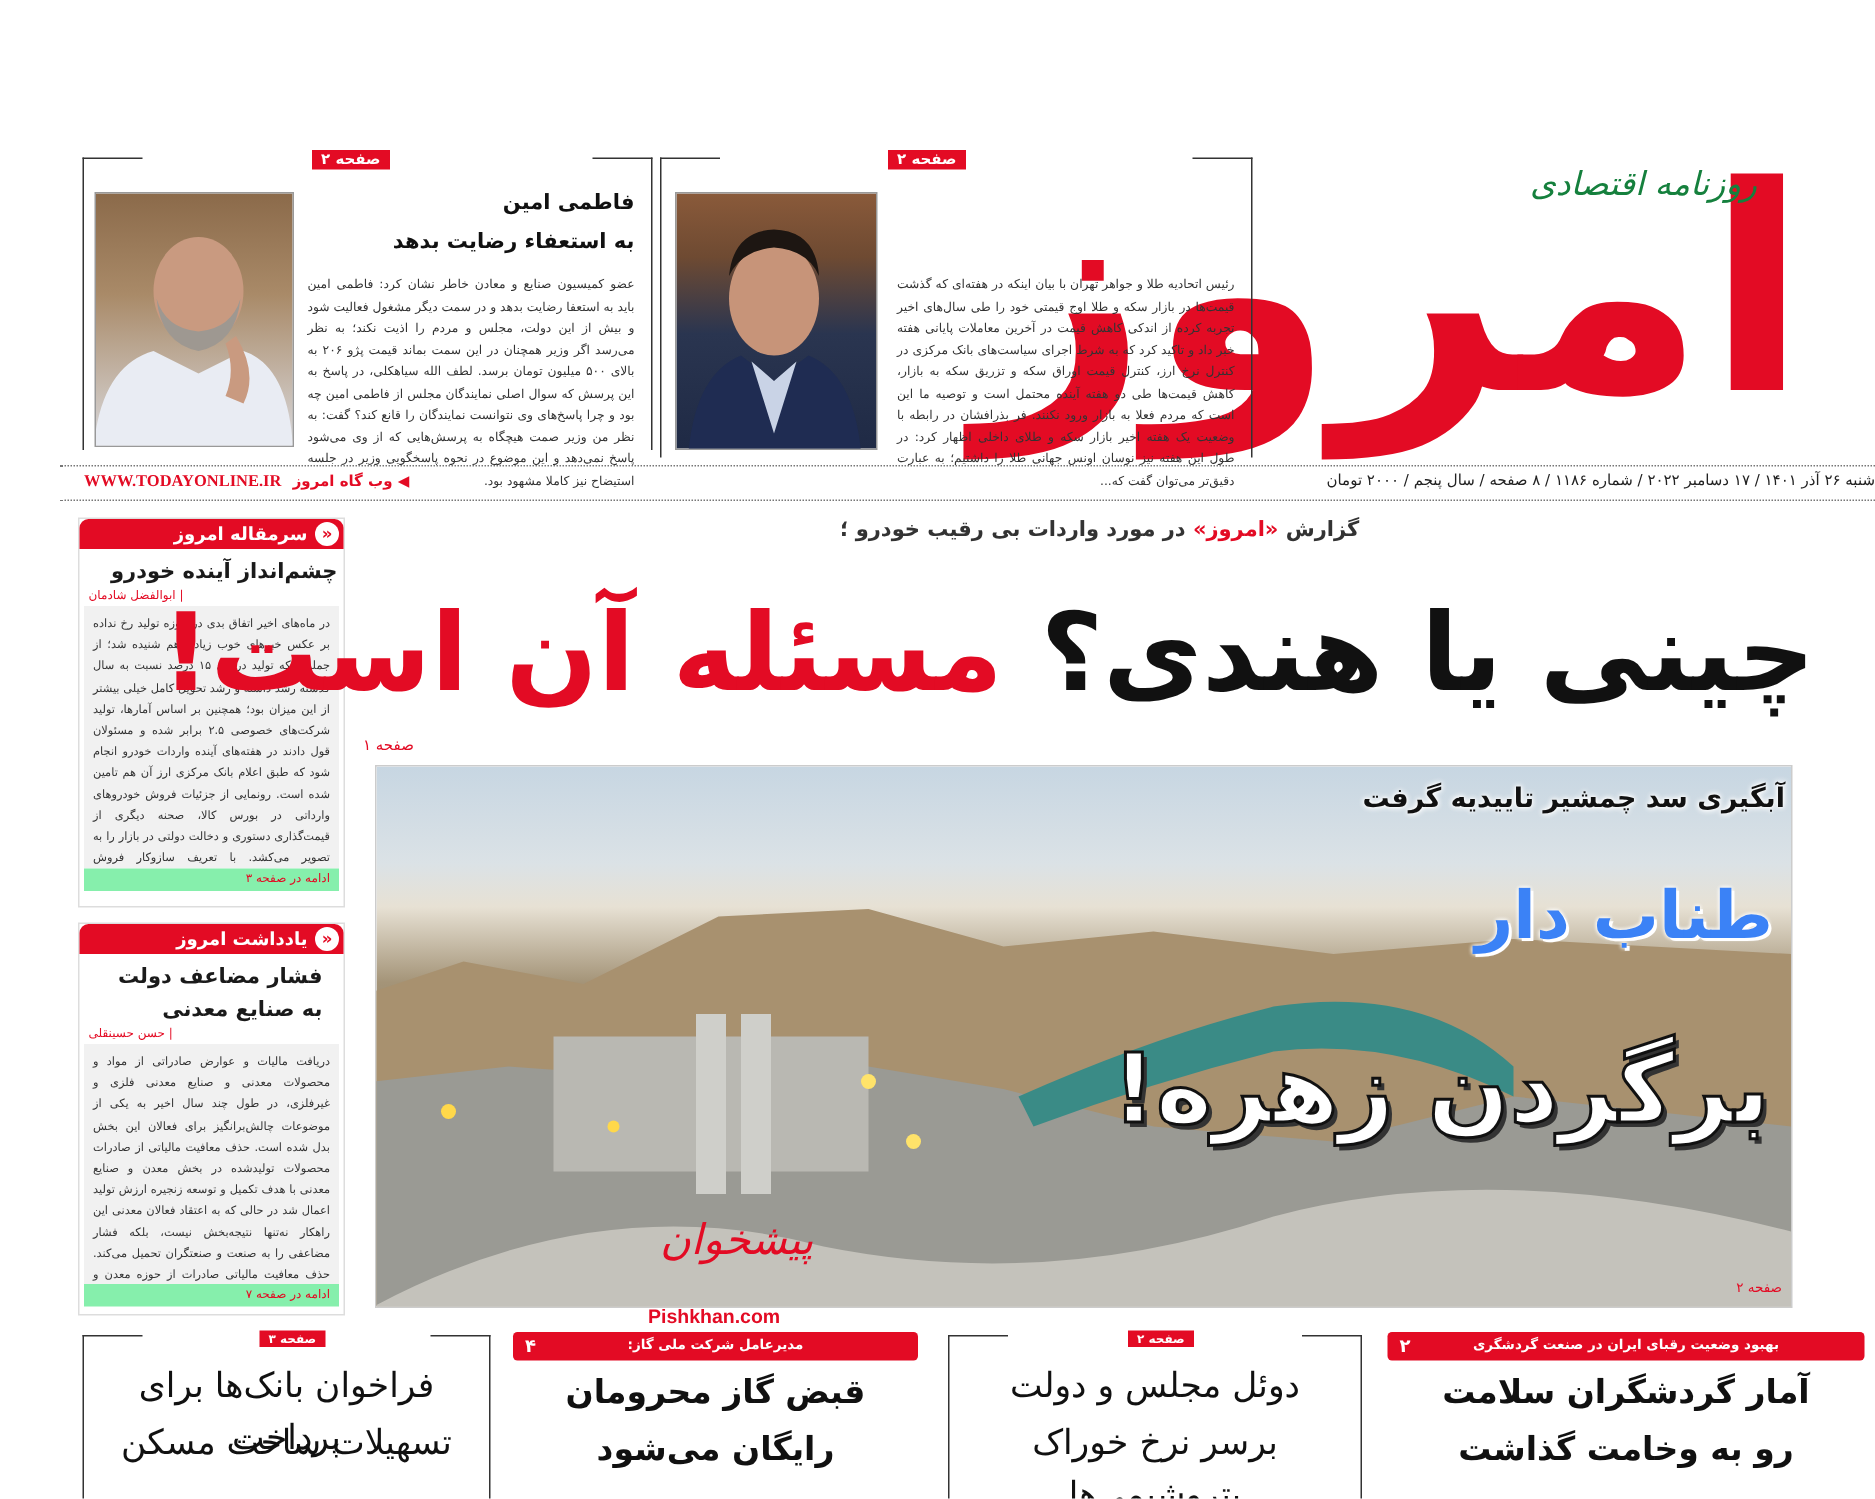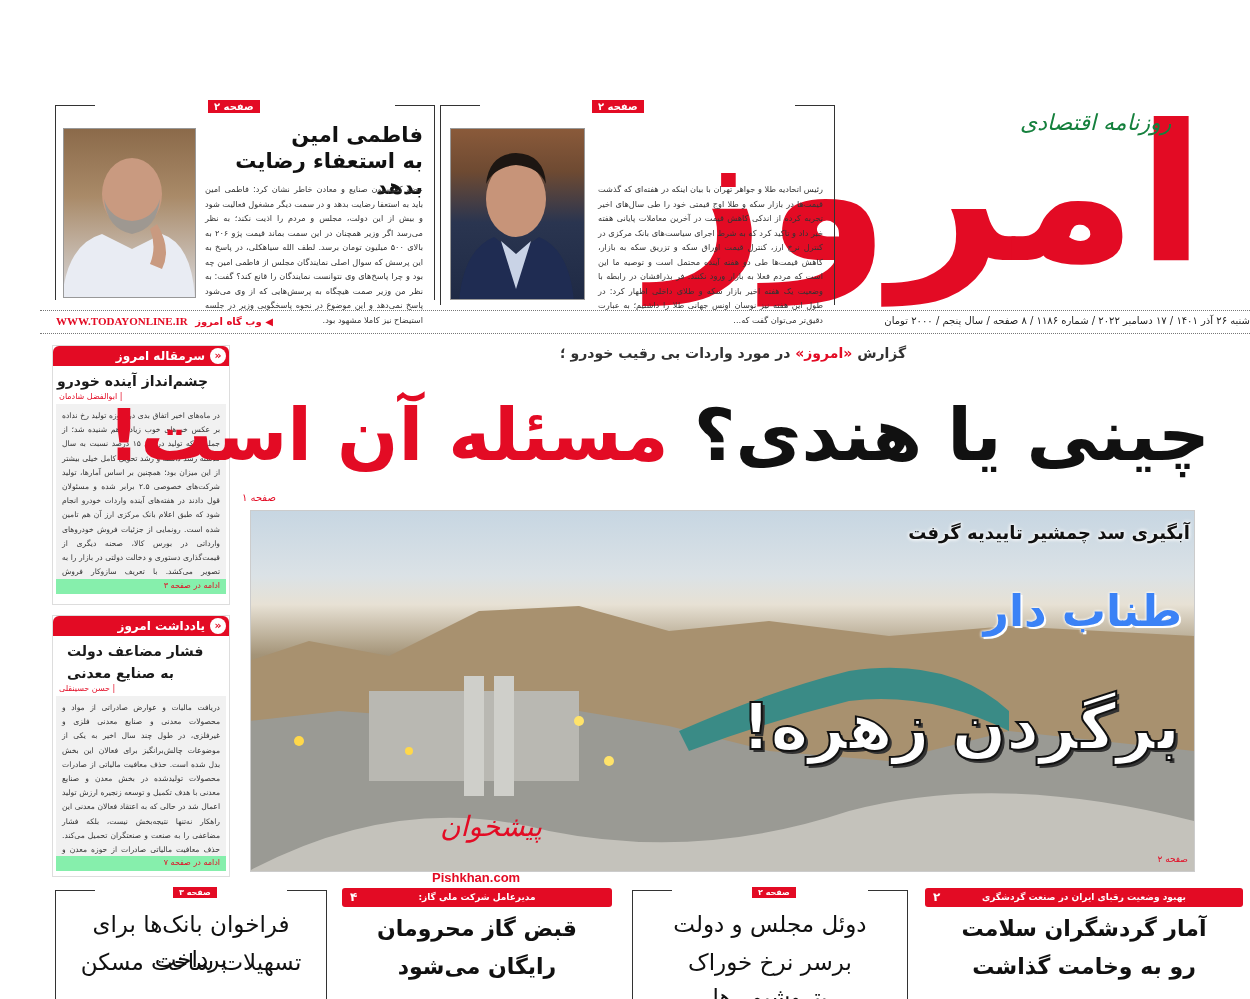--- a/index.html
+++ b/index.html
@@ -12,36 +12,36 @@
   .logo { left: 845px; top: 80px; width: 360px; height: 230px; direction: rtl; }
   .logo-text { position: absolute; right: 0; top: 0; font-family: "DejaVu Sans", sans-serif; font-weight: 900; font-size: 190px; line-height: 230px; color: #e30b24; letter-spacing: -8px; transform: scaleX(1.05); transform-origin: right; }
   .logo-sub { position: absolute; left: 175px; top: 30px; font-family: "DejaVu Serif", serif; font-style: italic; font-size: 22px; color: #15803d; white-space: nowrap; direction: rtl; }
 
   .teaser { top: 100px; height: 205px; }
   .frame-line-l { position:absolute; top:5px; left:0; width:40px; border-top:1px solid #333; }
   .frame-line-r { position:absolute; top:5px; right:0; width:40px; border-top:1px solid #333; }
   .frame-v-l { position:absolute; top:5px; left:0; height:200px; border-left:1px solid #333; }
   .frame-v-r { position:absolute; top:5px; right:0; height:200px; border-right:1px solid #333; }
   .page-tag { position: absolute; top: 0; font-size: 10px; font-weight: bold; padding: 1px 6px; background: #e30b24; color: #fff; }
-  .teaser-title { position: absolute; right: 12px; font-weight: 900; font-size: 21px; line-height: 26px; text-align: right; color: #111; }
+  .teaser-title { position: absolute; right: 12px; font-weight: 900; font-size: 14px; line-height: 26px; text-align: right; color: #111; }
   .teaser-body { position: absolute; right: 12px; font-size: 8.2px; line-height: 14.5px; text-align: justify; color: #333; }
   .photo { position: absolute; border: 1px solid #999; overflow: hidden; }
 
   
   .datebar { left: 40px; top: 310px; width: 1210px; height: 24px; border-top: 1px dotted #777; border-bottom: 1px dotted #777; }
   .datebar .date { position: absolute; right: 0; top: 4px; font-size: 10px; color: #222; white-space: nowrap; }
   .datebar .site { position: absolute; left: 16px; top: 4px; font-size: 10px; font-weight: bold; color: #e30b24; white-space: nowrap; direction: ltr; }
   .datebar .site .lbl { font-family: "DejaVu Sans", sans-serif; margin-left: 4px; direction: rtl; display: inline-block; }
   .datebar .site .url { font-family: "Liberation Serif", serif; font-size: 11px; }
 
   
   .side-box { left: 52px; width: 178px; background: #fff; border: 1px solid #ddd; }
   .side-head { height: 20px; background: #e30b24; color: #fff; font-size: 12px; font-weight: bold; padding-right: 24px; line-height: 20px; position: relative; border-radius: 6px 6px 0 0; }
   .side-head .chev { position: absolute; right: 3px; top: 2px; width: 16px; height: 16px; border-radius: 50%; background: #fff; color: #e30b24; font-size: 11px; line-height: 16px; text-align: center; font-weight: bold; }
-  .side-title { text-align: left; font-weight: 900; font-size: 14px; line-height: 22px; padding: 4px 4px 0; }
+  .side-title { text-align: right; font-weight: 900; font-size: 14px; line-height: 22px; padding: 4px 4px 0; }
   .side-author { font-size: 8px; color: #e30b24; padding: 0 6px 3px; text-align: left; }
   .side-body { background: #f1f1f1; margin: 0 3px; padding: 5px 6px; font-size: 7.6px; line-height: 14.2px; text-align: justify; color: #333; }
   .side-more { font-size: 8px; color: #e30b24; padding: 2px 6px 4px; background: #86efac; margin: 0 3px 3px; }
 
   
   .kicker { left: 560px; top: 345px; font-size: 14px; font-weight: bold; color: #333; white-space: nowrap; }
   .headline { right: 40px; top: 385px; font-size: 72px; font-weight: 900; line-height: 100px; white-space: nowrap; letter-spacing: -2px; }
   .headline .black { color: #111; }
   .page1 { left: 242px; top: 492px; font-size: 10px; color: #e30b24; }
 

